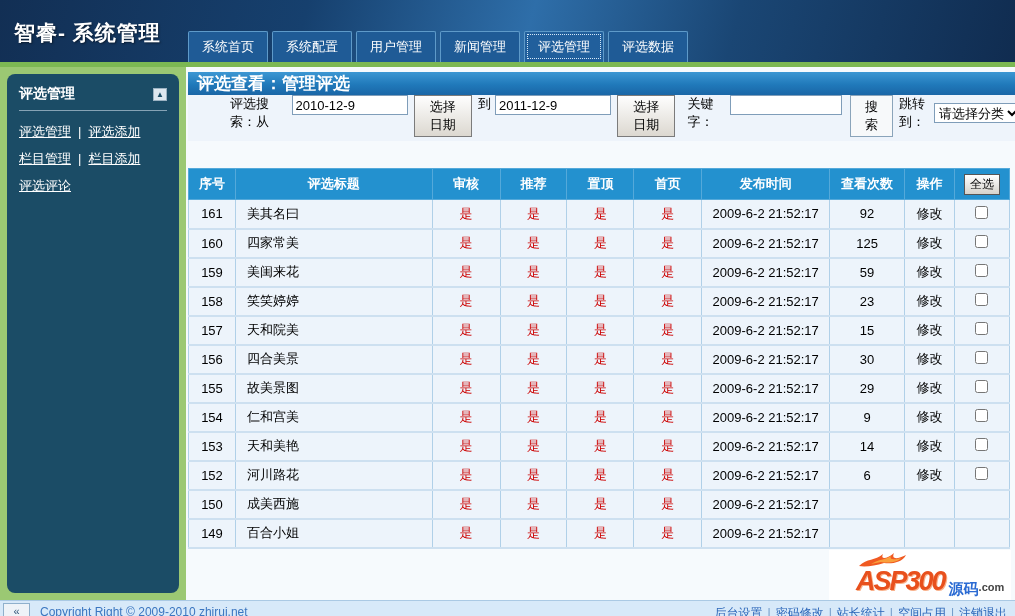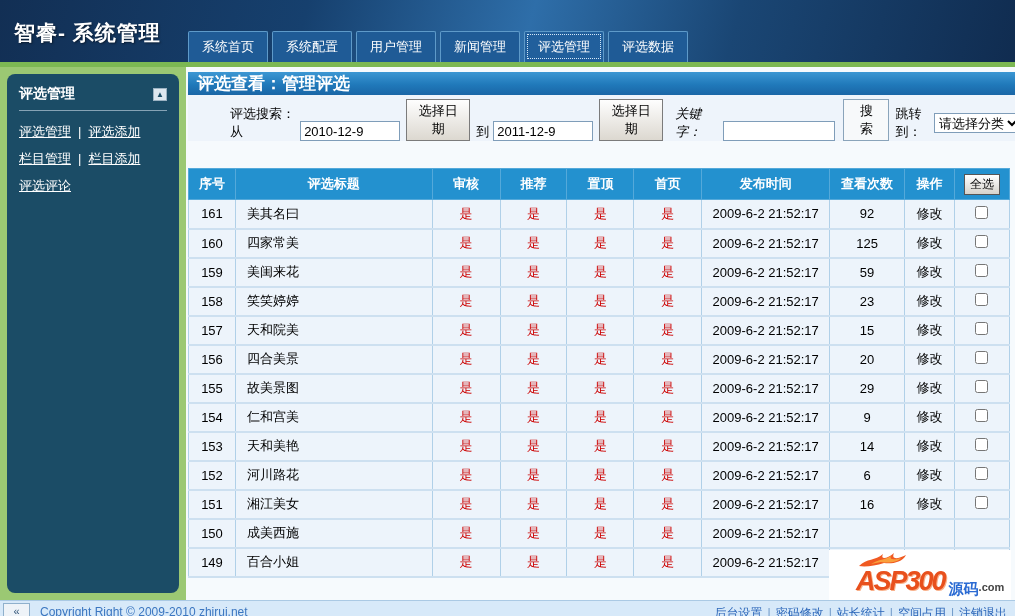--- a/index.html
+++ b/index.html
@@ -35,25 +35,25 @@
   .collapse-icon { width:14px; height:13px; background:#dde7ef; border:1px solid #9bb2c2; color:#1b4c66;
     font-size:8px; line-height:12px; text-align:center; cursor:pointer; }
   .srow { color:#fff; font-size:13px; line-height:27px; white-space:nowrap; }
   .srow a { color:#fff; text-decoration:underline; cursor:pointer; }
   .ssep { margin:0 7px; }
 
   
   .content { flex:1; padding:5px 0 0 2px; background:#f6fafd; position:relative; }
   .title-bar { height:23px; line-height:23px; padding-left:9px; color:#fff; font-size:17px; font-weight:bold;
     background:linear-gradient(180deg,#3c97d3 0%,#2079ba 55%,#1a66a6 100%); }
-  .search-panel { height:46px; background:#eef4fb; display:flex; align-items:flex-end; padding-left:42px;
+  .search-panel { height:46px; background:#eef4fb; display:flex; align-items:flex-start; padding-left:42px;
     font-size:13px; color:#000; }
   .search-panel label { margin-right:4px; }
   .inp { height:20px; border:1px solid #7f9db9; background:#fff; font-size:13px; padding:0 3px; }
-  .inp.date { width:100px; }
+  .inp.date { width:116px; }
   .inp.kw { width:112px; }
   .btn3d { background:linear-gradient(#fefefe,#dcd8d0); border:1px solid #7b7b7b; font-size:13px;
     padding:2px 9px; margin:0 6px; cursor:pointer; color:#000; }
   .btn-search { background:#f7f9fa; border:1px solid #8aa4ba; padding:2px 11px; margin-left:8px; }
   .jump-wrap { margin-left:auto; display:flex; align-items:center; margin-right:-6px; }
   .jump-wrap select { width:92px; font-size:13px; height:20px; border:1px solid #7f9db9; background:#fff; }
 
   
   .grid-wrap { margin-top:27px; padding-right:5px; }
   table.grid { width:822px; border-collapse:collapse; border:1px solid #8fbcdd; }
@@ -127,21 +127,21 @@
     <div class="content">
       <div class="title-bar">评选查看：管理评选</div>
 
       <div class="search-panel">
         <label>评选搜索：从</label>
         <input class="inp date" type="text" value="2010-12-9" style="">
         <button class="btn3d">选择日期</button>
         <label>到</label>
         <input class="inp date" type="text" value="2011-12-9" style="">
         <button class="btn3d">选择日期</button>
-        <label style="margin-left:6px;font-style:italic;">关键字：</label>
+        <label style="margin-left:6px;">关键字：</label>
         <input class="inp kw" type="text" value="" style="">
         <button class="btn3d btn-search">搜索</button>
         <div class="jump-wrap">
           <label>跳转到：</label>
           <select>
             <option>请选择分类</option>
           </select>
         </div>
       </div>
 
@@ -235,21 +235,21 @@
                 <td><input class="cb" type="checkbox" style=""></td>
               </tr>
               <tr>
                 <td>156</td>
                 <td class="title-cell">四合美景</td>
                 <td class="yes">是</td>
                 <td class="yes">是</td>
                 <td class="yes">是</td>
                 <td class="yes">是</td>
                 <td>2009-6-2 21:52:17</td>
-                <td>20</td>
+                <td>30</td>
                 <td><a class="edit">修改</a></td>
                 <td><input class="cb" type="checkbox" style=""></td>
               </tr>
               <tr>
                 <td>155</td>
                 <td class="title-cell">故美景图</td>
                 <td class="yes">是</td>
                 <td class="yes">是</td>
                 <td class="yes">是</td>
                 <td class="yes">是</td>
@@ -284,32 +284,20 @@
               </tr>
               <tr>
                 <td>152</td>
                 <td class="title-cell">河川路花</td>
                 <td class="yes">是</td>
                 <td class="yes">是</td>
                 <td class="yes">是</td>
                 <td class="yes">是</td>
                 <td>2009-6-2 21:52:17</td>
                 <td>6</td>
-                <td><a class="edit">修改</a></td>
-                <td><input class="cb" type="checkbox" style=""></td>
-              </tr>
-              <tr>
-                <td>151</td>
-                <td class="title-cell">湘江美女</td>
-                <td class="yes">是</td>
-                <td class="yes">是</td>
-                <td class="yes">是</td>
-                <td class="yes">是</td>
-                <td>2009-6-2 21:52:17</td>
-                <td>16</td>
                 <td><a class="edit">修改</a></td>
                 <td><input class="cb" type="checkbox" style=""></td>
               </tr>
               <tr>
                 <td>150</td>
                 <td class="title-cell">成美西施</td>
                 <td class="yes">是</td>
                 <td class="yes">是</td>
                 <td class="yes">是</td>
                 <td class="yes">是</td>

